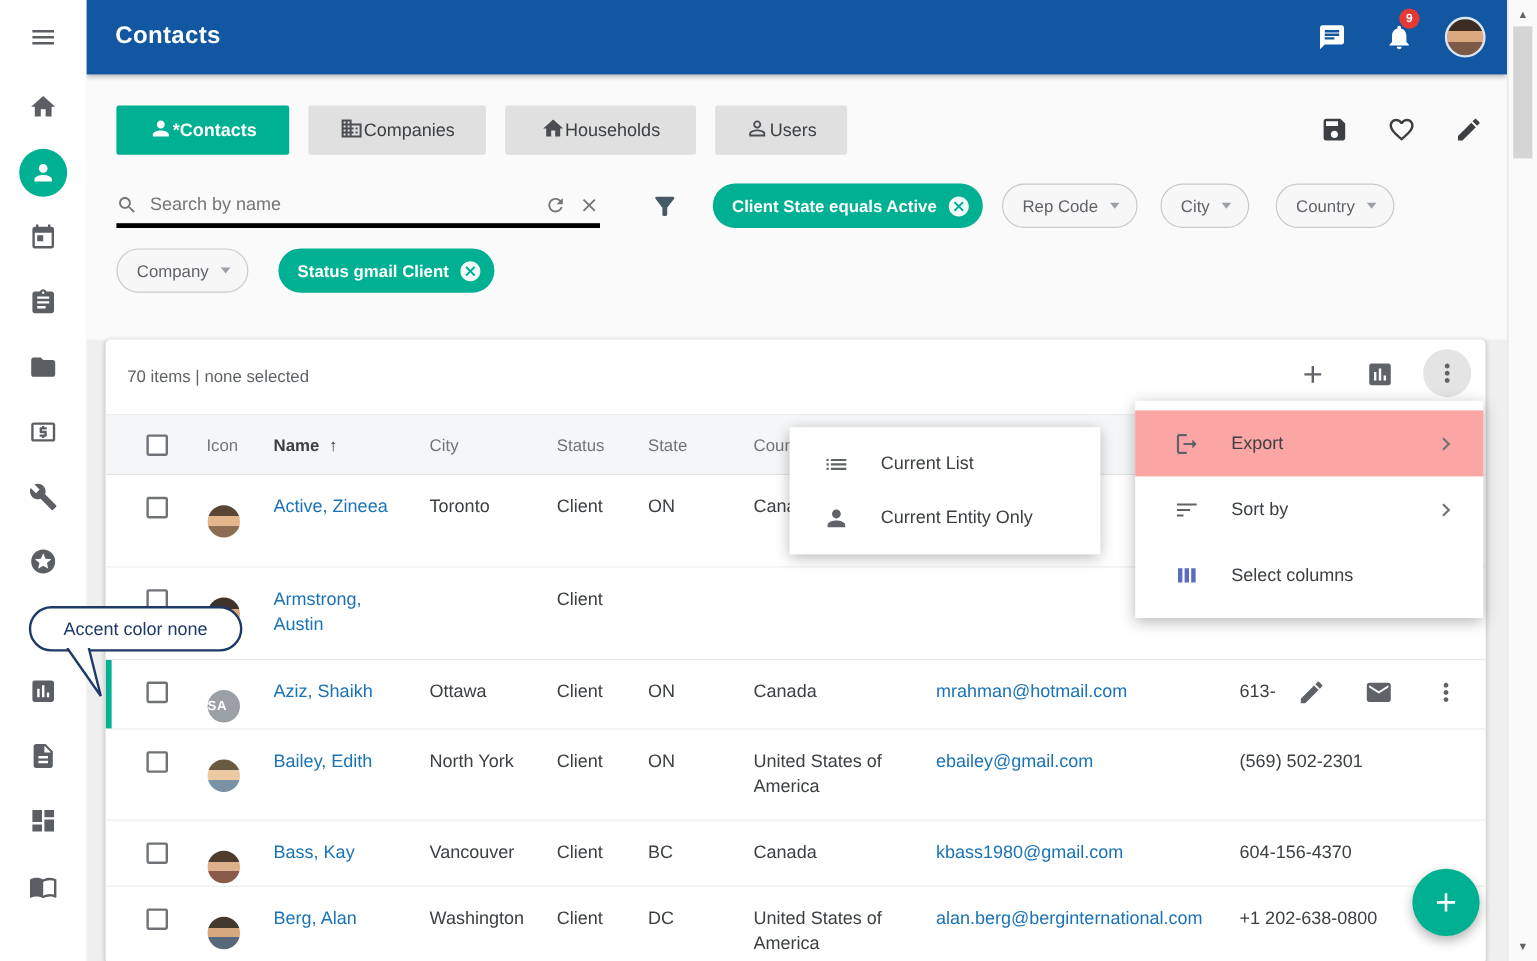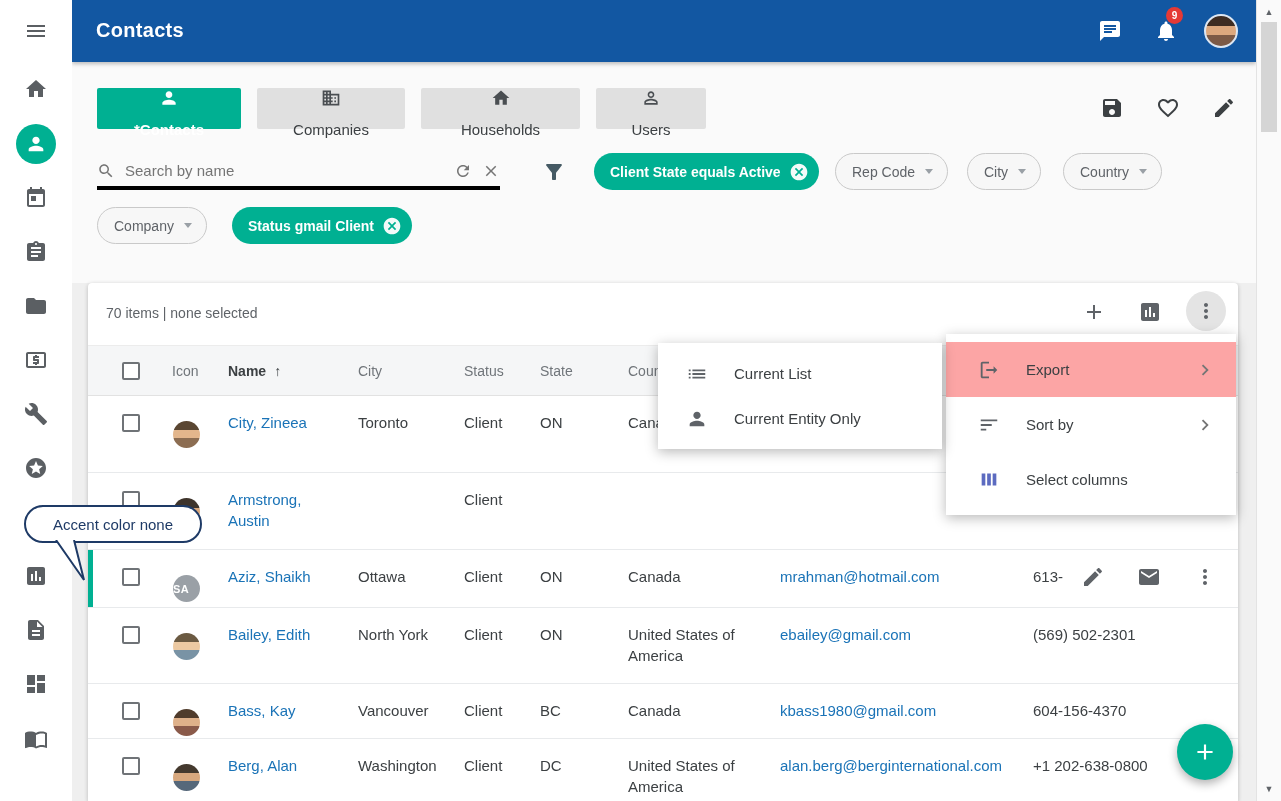--- a/index.html
+++ b/index.html
@@ -31,22 +31,22 @@
     border-left:1px solid #e3e3e3; z-index:40; }
   .scroll-arrow { position:absolute; left:0; width:24px; height:20px; display:flex; align-items:center;
     justify-content:center; color:#5f6368; font-size:9px; cursor:pointer; }
   .scroll-thumb { position:absolute; left:4px; top:22px; width:16px; height:110px; background:#d5d5d5; cursor:pointer; }
 
   
   .content { position:absolute; left:72px; top:62px; width:1184px; height:739px; background:#efefef; }
   .top-panel { position:absolute; left:0; top:0; width:100%; height:221px; background:#fafafa; }
 
   
-  .tab { position:absolute; top:26px; height:41px; display:flex; align-items:center; 
-    gap:10px; font-size:15px; color:#3c4043; background:#e0e0e0; border-radius:2px; cursor:pointer;flex-direction:column; }
+  .tab { position:absolute; top:26px; height:41px; display:flex; align-items:center; justify-content:center;
+    font-size:15px; color:#3c4043; background:#e0e0e0; border-radius:2px; cursor:pointer; }
   .tab svg { width:20px; height:20px; fill:#4a4e52; }
   .tab.active { background:#00b092; color:#fff; font-weight:bold; }
   .tab.active svg { fill:#fff; }
   .tool-icon { position:absolute; top:34px; width:24px; height:24px; cursor:pointer; }
   .tool-icon svg { width:24px; height:24px; fill:#3c4043; }
 
   
   .search-box { position:absolute; left:25px; top:93px; width:403px; height:35px; display:flex;
     align-items:center; gap:10px; border-bottom:4px solid #000000; }
   .search-box svg { width:18px; height:18px; fill:#757575; flex:0 0 auto; cursor:pointer; }
@@ -104,21 +104,21 @@
   .c-country { left:540px; width:112px; }
   .c-email { left:692px; width:245px; }
   .c-phone { left:945px; width:150px; }
   .row-actions { display:none; position:absolute; left:993px; top:15px; gap:32px; }
   .trow.has-actions .row-actions { display:flex; }
   .row-actions svg { width:24px; height:24px; fill:#5f6368; cursor:pointer; }
 
   
   .menu { position:absolute; background:#fff; box-shadow:0 3px 12px rgba(0,0,0,.28); padding:8px 0; }
   .main-menu { left:946px; top:334px; width:290px; z-index:50; }
-  .sub-menu { left:658px; top:343px; width:284px; z-index:51; }
+  .sub-menu { left:658px; top:356px; width:259px; z-index:51; }
   .menu-item { display:flex; align-items:center; height:55px; padding:0 20px 0 32px; font-size:15px;
     color:#3c4043; cursor:pointer; }
   .sub-menu .menu-item { height:45px; padding-left:28px; }
   .menu-item.hl { background:#fca5a5; }
   .mi-icon { width:22px; height:22px; fill:#5f6368; margin-right:26px; flex:0 0 auto; }
   .mi-icon.indigo { fill:#5c6bc0; }
   .chev { width:22px; height:22px; fill:#757575; margin-left:auto; flex:0 0 auto; }
 
   
   .callout { position:absolute; left:24px; top:505px; width:178px; height:38px; background:#fff;
@@ -311,21 +311,21 @@
         <span class="th" style="left:540px">Country</span>
       </div>
 
       <div class="tbody">
   <div class="trow" style="height: 77px;">
 
     <span class="cb row-cb"></span>
     <span class="avatar photo-0">
               <span></span>
             </span>
-    <div class="cell c-name"><a>City, Zineea</a></div>
+    <div class="cell c-name"><a>Active, Zineea</a></div>
     <div class="cell c-city">Toronto</div>
     <div class="cell c-status">Client</div>
     <div class="cell c-state">ON</div>
     <div class="cell c-country">Canada</div>
     <div class="cell c-email"><a></a></div>
     <div class="cell c-phone"></div>
 
   </div>
 
   <div class="trow" style="height: 77px;">

